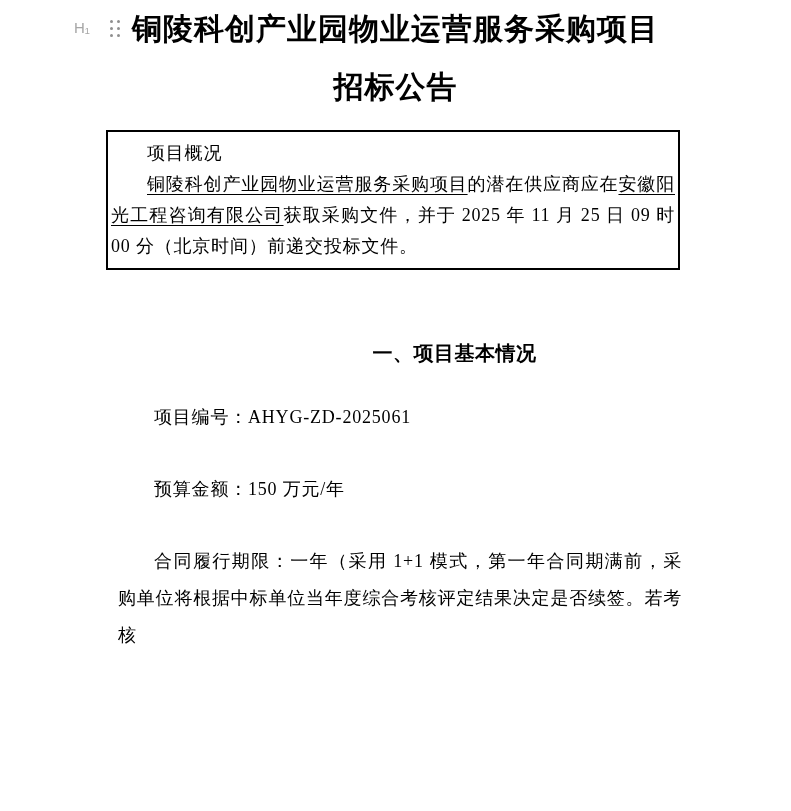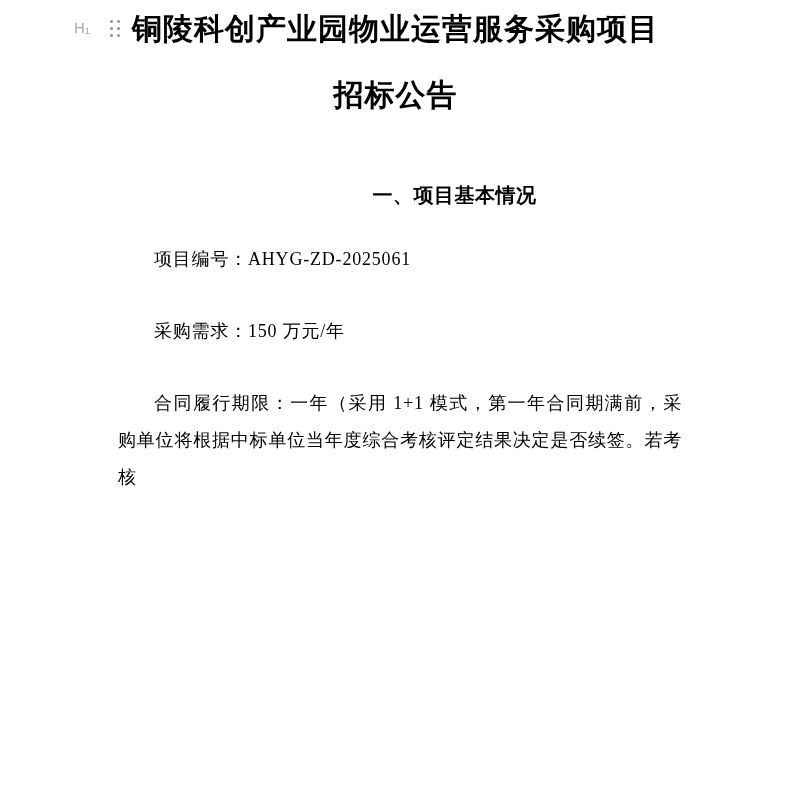--- a/index.html
+++ b/index.html
@@ -48,21 +48,21 @@
 
   .doc-title {
     text-align: center;
     font-family: "Liberation Sans", "DejaVu Sans", sans-serif;
     font-weight: 700;
     font-size: 30px;
     line-height: 34px;
     letter-spacing: 1px;
   }
   .doc-title.line1 { margin-top: 12px; }
-  .doc-title.line2 { margin-top: 32px; }
+  .doc-title.line2 { margin-top: 24px; }
 
   .overview-box {
     margin: 26px 0 0 106px;
     width: 574px;
     border: 2px solid #000000;
     padding: 6px 3px 6px 3px;
     font-size: 18px;
     line-height: 31px;
     letter-spacing: 0.8px;
   }
@@ -108,24 +108,28 @@
     <span class="dot"></span>
   </span>
 </aside>
 
 <main class="doc">
 
   <h1 class="doc-title line1">铜陵科创产业园物业运营服务采购项目</h1>
 
   <h1 class="doc-title line2">招标公告</h1>
 
+  <section class="overview-box">
+    <p class="box-heading">项目概况</p>
+    <p class="box-para"><span class="u">铜陵科创产业园物业运营服务采购项目</span><span>的潜在供应商应在</span><span class="u">安徽阳光工程咨询有限公司</span><span>获取采购文件，并于 2025 年 11 月 25 日 09 时 00 分（北京时间）前递交投标文件。</span></p>
+  </section>
 
   <h2 class="section-heading">一、项目基本情况</h2>
 
   <section class="body-text">
     <p><span>项目编号：</span><span>AHYG-ZD-2025061</span></p>
-    <p><span>采购需求：</span><span>150 万元/年</span></p>
+    <p><span>预算金额：</span><span>150 万元/年</span></p>
 
 
     <p>合同履行期限：一年（采用 1+1 模式，第一年合同期满前，采购单位将根据中标单位当年度综合考核评定结果决定是否续签。若考核</p>
   </section>
 
 </main>
 
 </body></html>

